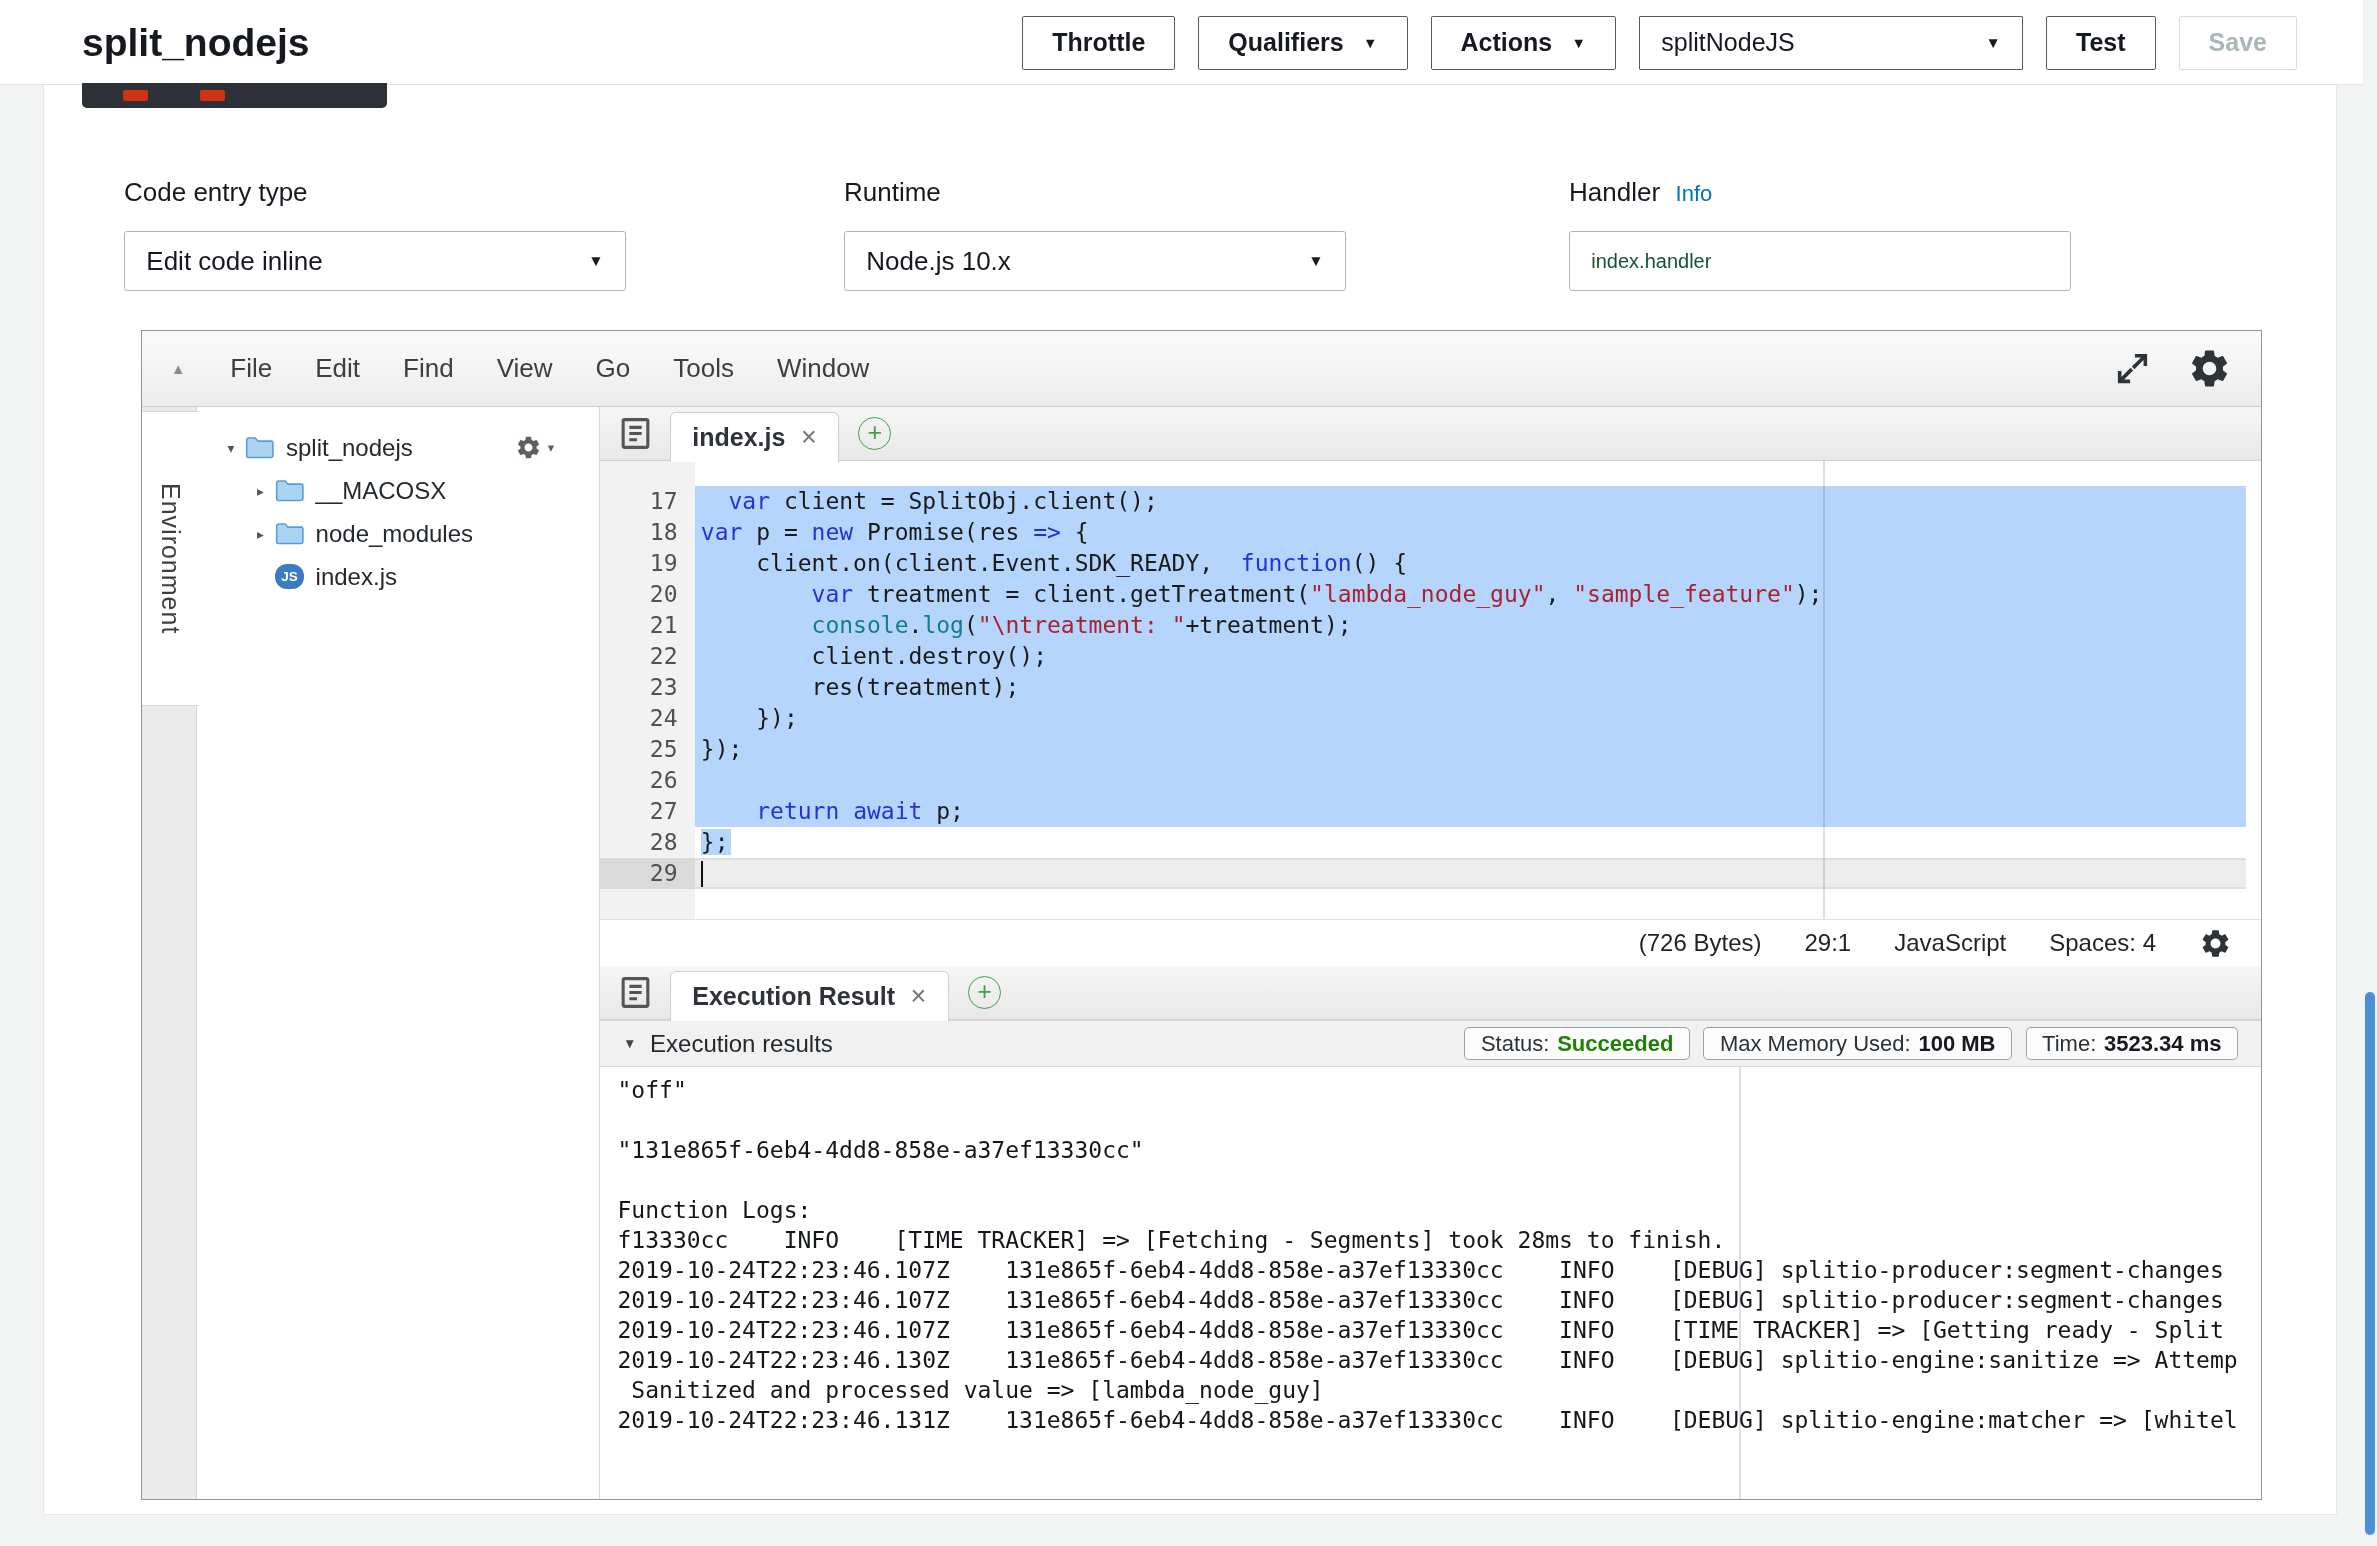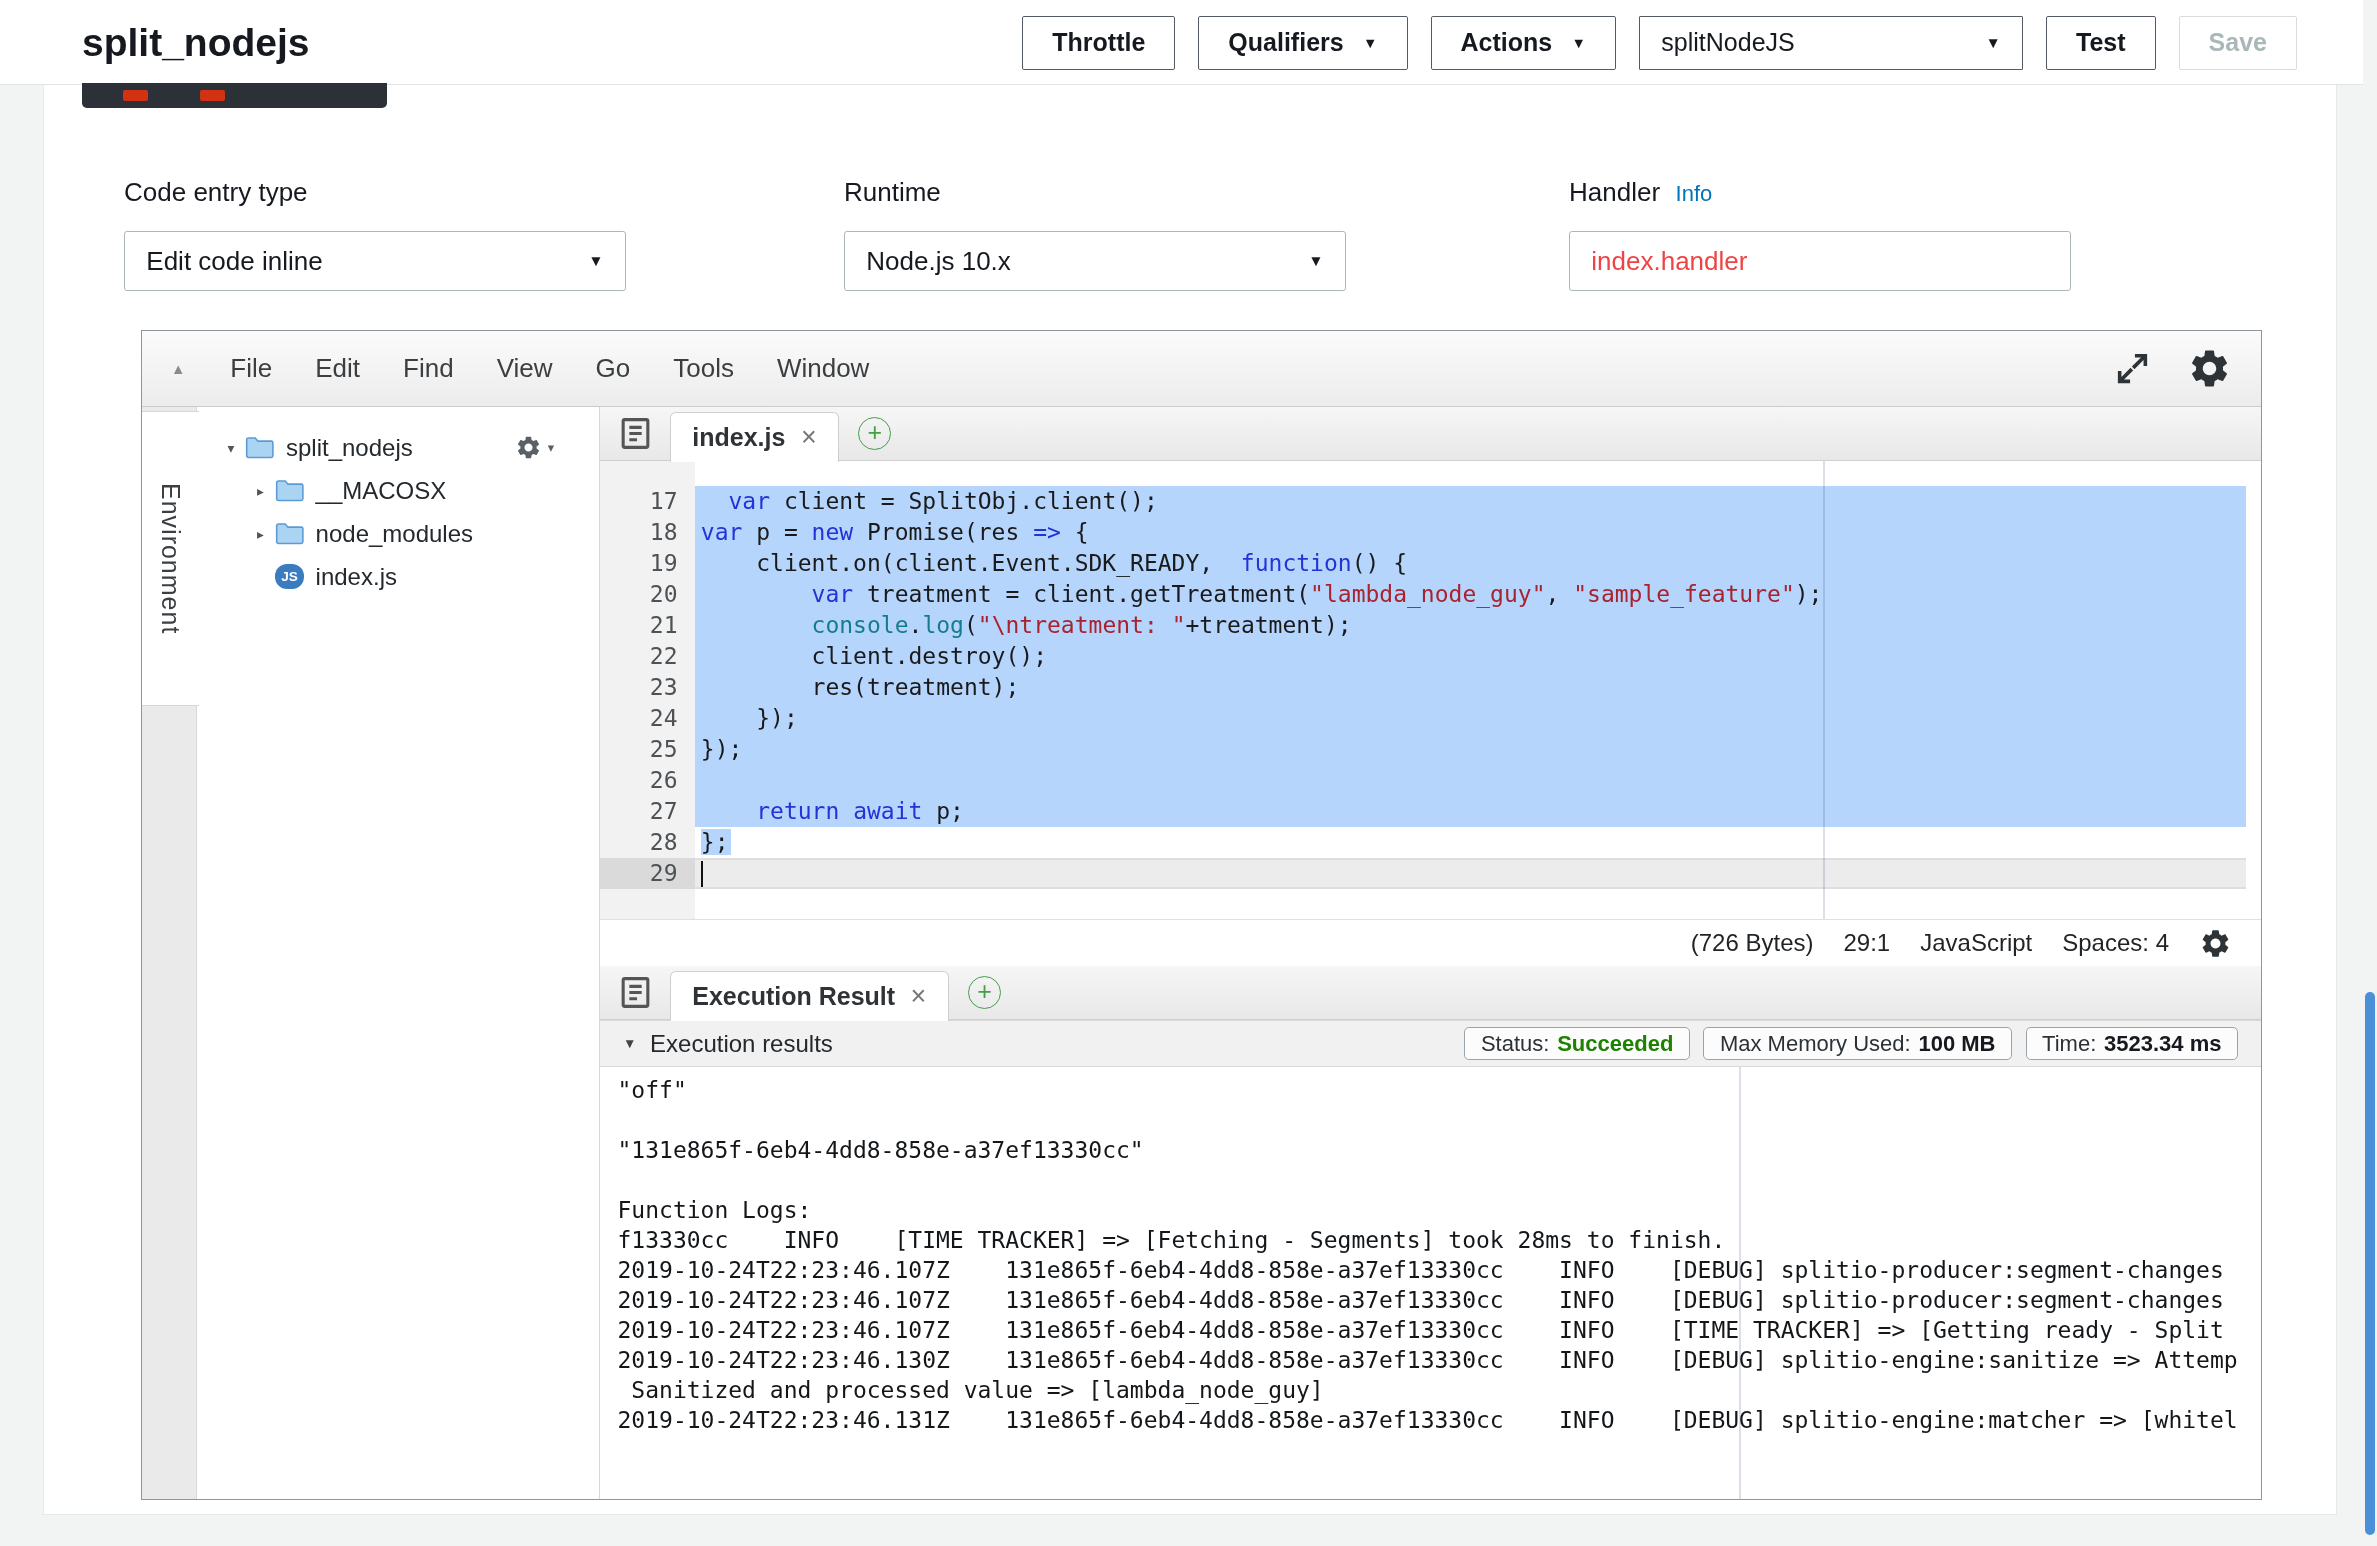--- a/index.html
+++ b/index.html
@@ -21,21 +21,21 @@
   .top-fragment{position:absolute;left:82px;top:83px;width:305px;height:25px;background:#2c3138;border-radius:0 0 4.9px 4.9px;z-index:5;overflow:hidden}
   .top-fragment .chip{position:absolute;top:6.8px;width:25px;height:11.6px;background:#d13212;border-radius:1.9px}
   
   .card{position:absolute;left:43px;top:85px;width:2294px;height:1430px;background:#fff;border:1px solid #e6e9ea;border-top:none}
   .field-label{position:absolute;top:177px;font-size:26px;color:#16191f;display:flex;align-items:baseline;gap:15.5px}
   .info-link{font-size:22px;font-weight:400;color:var(--link,#0073bb);cursor:pointer}
   .form-control{position:absolute;top:231px;height:60px;width:502px;background:#fff;border:1.9px solid #aab7b8;border-radius:2.9px;
        display:flex;align-items:center;justify-content:space-between;padding:0 21.3px;font-size:26px;color:#16191f;cursor:pointer}
   .form-control .caret{font-size:15.5px}
   .text-input{position:absolute;top:231px;height:60px;width:502px;border:1.9px solid #aab7b8;border-radius:2.9px;
-       padding:0 21.3px;font-family:inherit;font-size:26px;color:#ef4444;background:#fff}
+       padding:0 21.3px;font-family:inherit;font-size:20px;color:#14532d;background:#fff}
   
   .ide{position:absolute;left:141px;top:330px;width:2121px;height:1170px;background:#fff;border:1.9px solid #8d969c}
   .menubar{position:absolute;left:0;top:0;right:0;height:76px;background:linear-gradient(#fbfbfb,#ececec);
        border-bottom:1.9px solid #c9cdd0;display:flex;align-items:center;padding:0 29px;gap:43px}
   .collapse-tri{color:#8a8a8a;font-size:14.6px;margin-right:1.9px;cursor:pointer}
   .menu-item{font-size:26px;color:#3b3f42;cursor:pointer}
   .menubar-right{margin-left:auto;display:flex;gap:35px;align-items:center}
   .icon-slot{display:inline-flex;align-items:center;justify-content:center}
   .icon-slot svg{width:100%;height:100%}
   .slot-expand{width:39px;height:39px;color:#2e3338;cursor:pointer}
@@ -83,21 +83,21 @@
   .cursor{position:absolute;left:5.8px;top:2.9px;width:1.9px;height:26px;background:#111}
   .tk-k{color:var(--keyword,#2433d6)}
   .tk-s{color:var(--string,#a8232e)}
   .tk-f{color:var(--support,#147c8c)}
   .tk-p{color:#1a1a1a}
   .print-margin{position:absolute;width:1.9px;background:rgba(60,76,114,0.18);z-index:2}
   .code-margin{left:1223px;top:0;height:100%}
   .log-margin{left:1139px;top:660px;bottom:0}
   
   .statusbar{position:absolute;left:0;top:512px;right:0;height:47px;background:#fff;border-top:1px solid #e0e0e0;
-       display:flex;align-items:center;justify-content:flex-end;gap:30px;padding-right:29px;font-size:24px;color:#1f2326}
+       display:flex;align-items:center;justify-content:flex-end;gap:43px;padding-right:29px;font-size:24px;color:#1f2326}
   .statusbar span{cursor:default}
   
   .tabbar-2{top:559px}
   .results-header{position:absolute;left:0;top:613px;right:0;height:47px;background:#f1f1f1;border-top:1.9px solid #d9d9d9;
        border-bottom:1.9px solid #d9d9d9;display:flex;align-items:center;gap:13.6px;padding:0 23px;font-size:24px;color:#24292e}
   .tri-down{font-size:13.6px;color:#444}
   .badges{margin-left:auto;display:flex;gap:13.6px}
   .badge{background:#fcfcfc;border:1.9px solid #9aa3a9;border-radius:4.9px;padding:2.9px 15.5px;font-size:22px;color:#2b3237;white-space:nowrap;
        display:flex;align-items:center;gap:7.8px}
   .bval{font-weight:700;color:#16191f}

